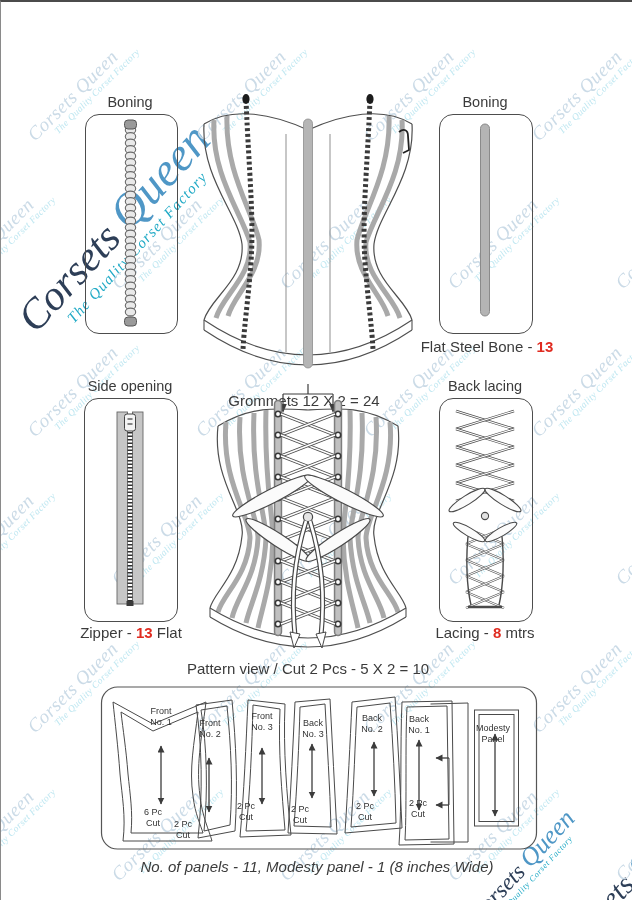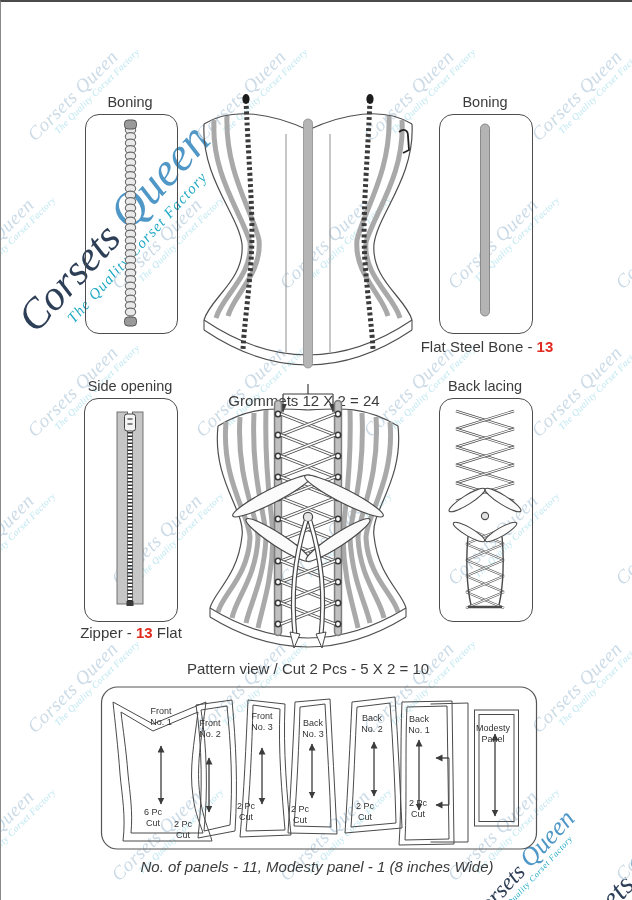--- a/index.html
+++ b/index.html
@@ -278,20 +278,23 @@
         <circle cx="46" cy="118" r="3.6" fill="#e2e2e2" stroke="#4a4a4a" stroke-width="1.1"></circle>
       </g>
       <line x1="29" y1="209" x2="63" y2="209" stroke="#4a4a4a" stroke-width="2.6"></line>
     </svg>
 
     <div class="abs cap" style="left:396px;top:336px;width:180px;">
       <span>Flat Steel Bone - </span><span class="qty">13</span><span></span>
     </div>
     <div class="abs cap" style="left:40px;top:622px;width:180px;">
       <span>Zipper - </span><span class="qty">13</span><span> Flat</span>
+    </div>
+    <div class="abs cap" style="left:394px;top:622px;width:180px;">
+      <span>Lacing - </span><span class="qty">8</span><span> mtrs</span>
     </div>
 
     <svg class="abs" style="left:197px;top:90px;" width="220" height="295" viewBox="0 0 220 295">
       <g fill="none" stroke="#4f4f4f" stroke-width="1.2">
         <path d="M6,32 C35,14 75,22 110,38 C145,22 185,14 214,32" stroke-width="1.1"></path>
         <path d="M6,32 C3,85 40,122 44,152 C47,188 12,206 6,228"></path>
         <path d="M214,32 C217,85 180,122 176,152 C173,188 208,206 214,228"></path>
       </g>
       <g fill="none" stroke="#a9a9a9" stroke-width="5">
         <path d="M16,28 C13,82 43,120 52,150 C55,184 24,204 18,226"></path>

